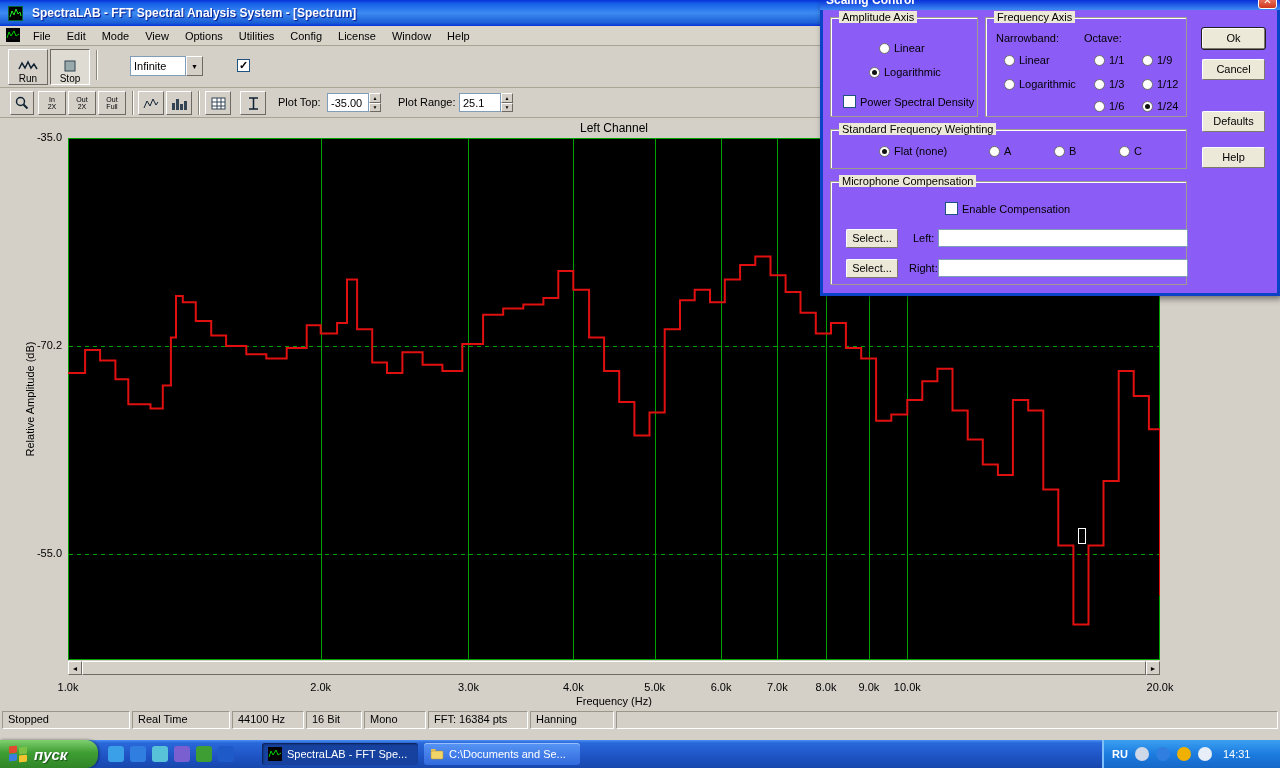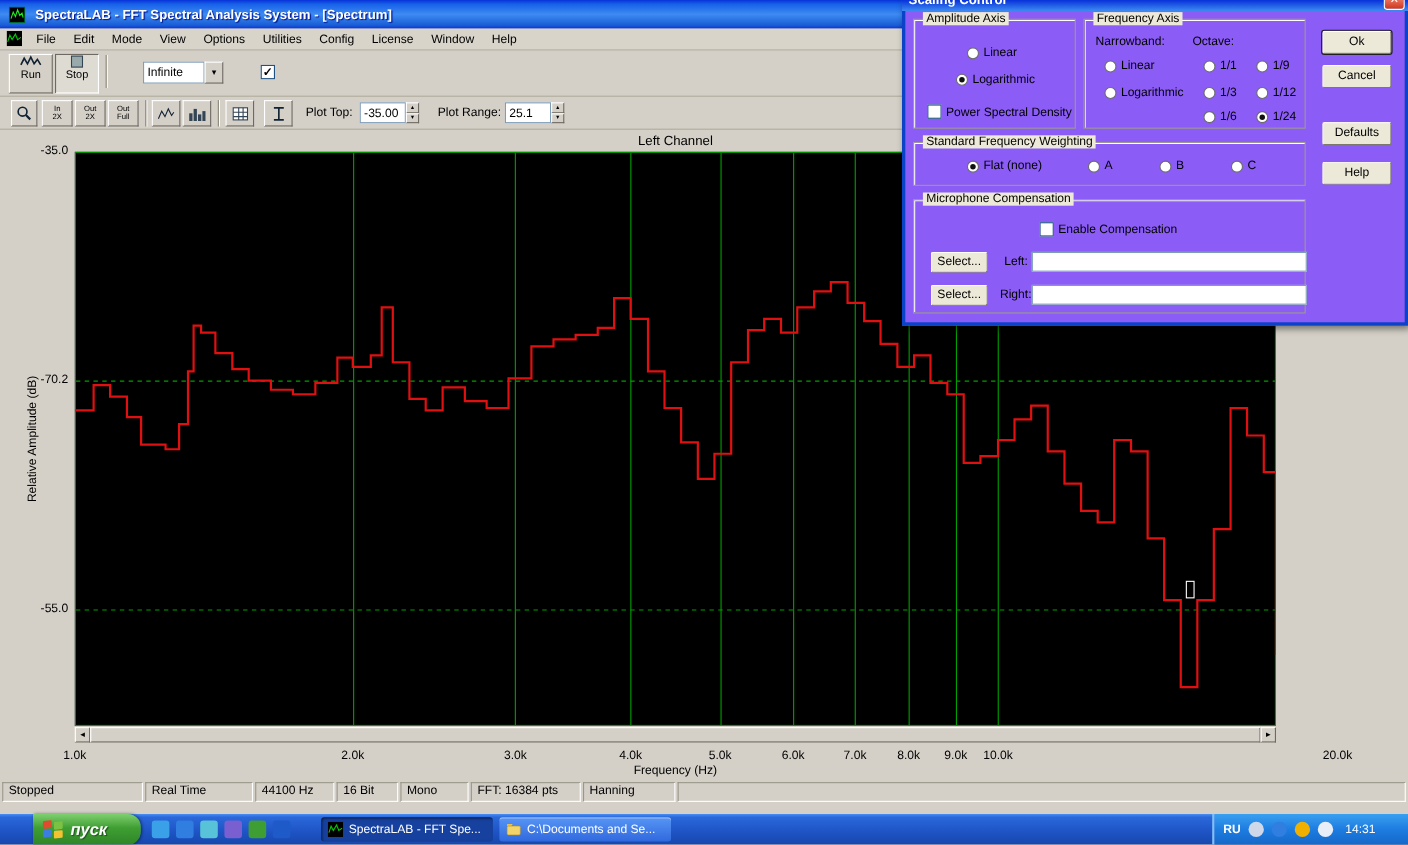--- a/index.html
+++ b/index.html
@@ -18,21 +18,21 @@
   .menu-item { padding:2px 8px; }
   .mdi-icon { width:15px; height:15px; display:inline-block; margin:0 4px 0 2px; }
 
   .toolbar1 { position:absolute; left:0; top:46px; width:1280px; height:42px; background:#D4D0C8;
     border-bottom:1px solid #a9a594; }
   .toolbar2 { position:absolute; left:0; top:88px; width:1280px; height:30px; background:#D4D0C8;
     border-bottom:1px solid #a9a594; }
   .raised { background:#D4D0C8; border:1px solid; border-color:#fff #6e6a63 #6e6a63 #fff; }
   .pressed { background:#dedbd2; border:1px solid; border-color:#6e6a63 #fff #fff #6e6a63; }
   .bigbtn { position:absolute; width:40px; height:36px; top:3px; display:flex; flex-direction:column;
-    align-items:center; justify-content:flex-start; gap:1px; cursor:default; }
+    align-items:center; justify-content:flex-end; gap:1px; cursor:default; }
   .bigbtn .blabel { font-size:10px; }
   .toolsep { position:absolute; top:4px; width:2px; height:30px; border-left:1px solid #8a8678; border-right:1px solid #fff; }
   .toolsep2 { position:absolute; top:3px; width:2px; height:24px; border-left:1px solid #8a8678; border-right:1px solid #fff; }
   .smbtn { position:absolute; top:3px; height:24px; display:flex; align-items:center; justify-content:center;
     flex-direction:column; line-height:7px; }
   .smbtn .tiny { font-size:7px; letter-spacing:0; }
   .tblabel { position:absolute; top:8px; }
   .tb1label { position:absolute; top:15px;margin-top:40px; }
   .field { background:#fff; border:1px solid #7F9DB9; font-size:11px; font-family:"Liberation Sans",sans-serif; padding:1px 3px; }
   .combo { position:absolute; display:flex; }
@@ -83,21 +83,21 @@
   .dlg-btn { position:absolute; left:379px; width:63px; height:21px; background:#ECE9D8;
     border:1px solid; border-color:#fff #7c786c #7c786c #fff; text-align:center; line-height:19px; border-radius:2px; }
   .dlg-btn.default { outline:1px solid #202020; }
   .sel-btn { position:absolute; width:52px; height:19px; background:#ECE9D8; border:1px solid;
     border-color:#fff #7c786c #7c786c #fff; text-align:center; line-height:17px; border-radius:2px; }
   .dlg-input { position:absolute; height:18px; width:250px; }
   .dlg-label { position:absolute; white-space:nowrap; }
 
   
   .taskbar { position:absolute; left:0; top:740px; width:1280px; height:28px; z-index:100;
-    background:linear-gradient(180deg,#4a90f4 0%,#2a68da 10%,#1e53c4 60%,#1747ad 100%); display:flex; align-items:center;padding-left:30px; }
+    background:linear-gradient(180deg,#4a90f4 0%,#2a68da 10%,#1e53c4 60%,#1747ad 100%); display:flex; align-items:center; }
   .start-btn { height:28px; width:98px; border-radius:0 12px 12px 0;
     background:linear-gradient(180deg,#7fd06f 0%,#3f9e33 45%,#2f8526 100%);
     display:flex; align-items:center; gap:6px; padding-left:8px;
     box-shadow:1px 0 3px rgba(0,0,0,.5); }
   .start-btn .start-text { color:#fff; font-weight:bold; font-style:italic; font-size:15px; text-shadow:1px 1px 1px #1c521c; }
   .winflag { width:20px; height:18px; position:relative; }
   .winflag span { position:absolute; width:8px; height:7px; border-radius:1px; transform:skewY(-6deg); }
   .ql { display:flex; align-items:center; gap:6px; margin-left:10px; }
   .ql-icon { width:16px; height:16px; border-radius:3px; }
   .task-btn { width:156px; height:22px; margin-left:6px; border-radius:3px; color:#fff; display:flex;
@@ -274,21 +274,21 @@
         <span class="xtick" style="left: 0px;">1.0k</span>
         <span class="xtick" style="left: 252.7px;">2.0k</span>
         <span class="xtick" style="left: 400.5px;">3.0k</span>
         <span class="xtick" style="left: 505.3px;">4.0k</span>
         <span class="xtick" style="left: 586.7px;">5.0k</span>
         <span class="xtick" style="left: 653.1px;">6.0k</span>
         <span class="xtick" style="left: 709.3px;">7.0k</span>
         <span class="xtick" style="left: 758px;">8.0k</span>
         <span class="xtick" style="left: 800.9px;">9.0k</span>
         <span class="xtick" style="left: 839.3px;">10.0k</span>
-        <span class="xtick" style="left: 1148px;">20.0k</span>
+        <span class="xtick" style="left: 1092px;">20.0k</span>
       </div>
     <div class="xlabel">Frequency (Hz)</div>
   </div>
 
   <div class="statusbar">
     <span class="status-cell" style="width:128px">Stopped</span>
     <span class="status-cell" style="width:98px">Real Time</span>
     <span class="status-cell" style="width:72px">44100 Hz</span>
     <span class="status-cell" style="width:56px">16 Bit</span>
     <span class="status-cell" style="width:62px">Mono</span>

